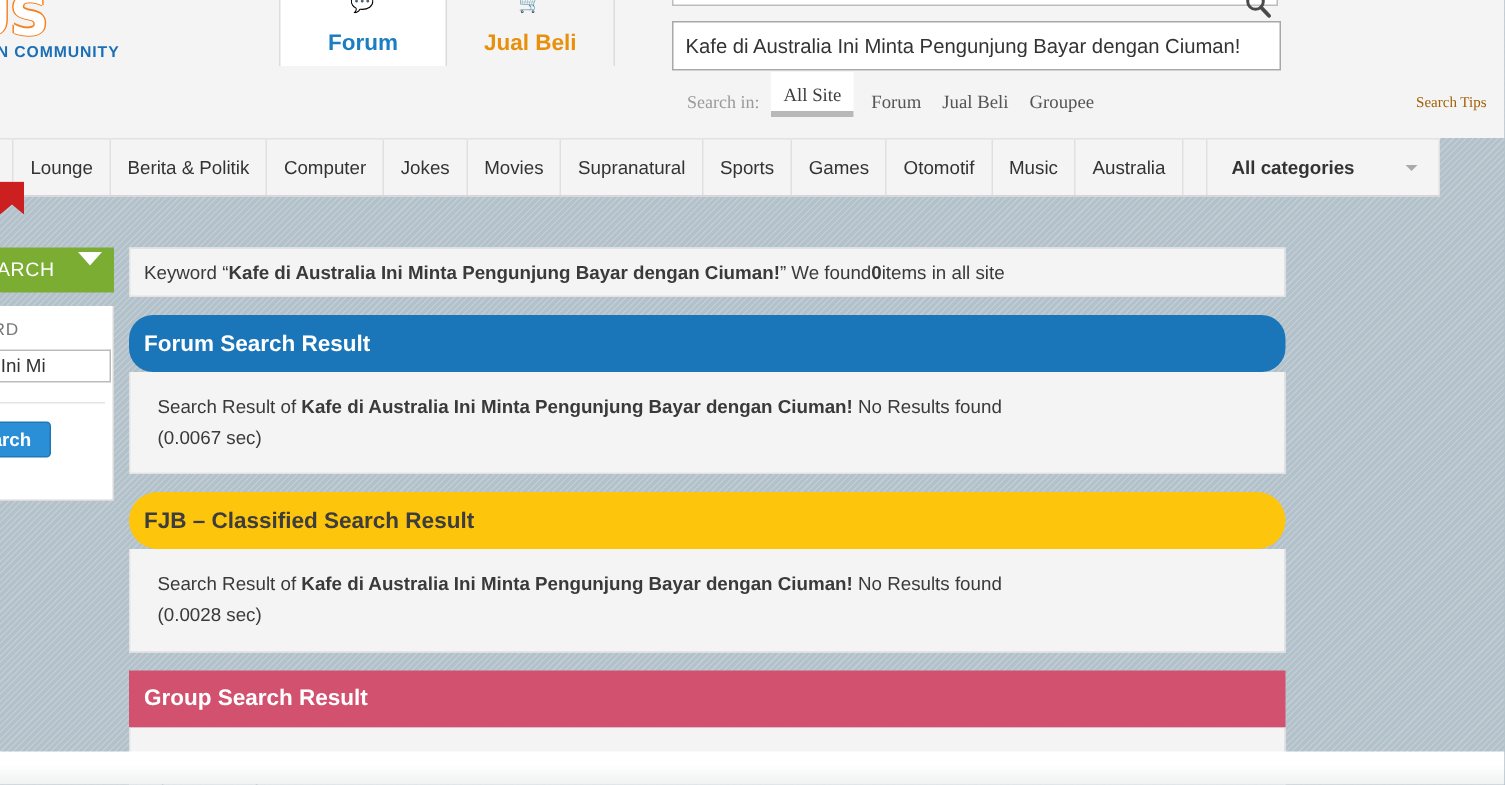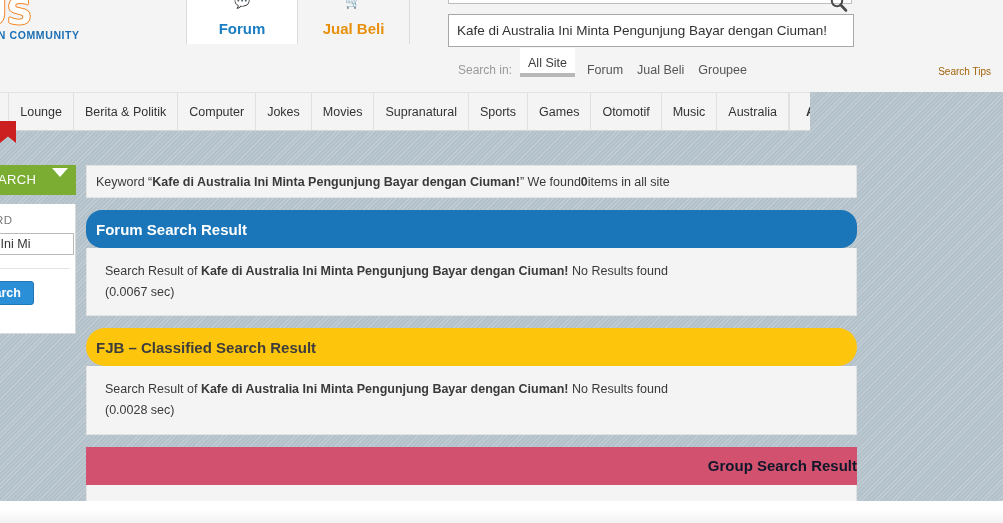--- a/index.html
+++ b/index.html
@@ -141,23 +141,24 @@
     top: -8px;
     width: 24px;
     height: 24px;
   }
 
   .search-in-row {
     position: absolute;
     left: 458px;
     top: 56px;
     display: flex;
-    align-items: flex-end;
+    align-items: center;
     width: 545px;
     font-size: 12px;
+    font-family: Liberation Serif, serif;
   }
   .search-in-label {
     color: #9a9a9a;
     font-size: 12px;
     padding-top: 2px;
     margin-right: 8px;
   }
   .scope {
     color: #555;
     font-size: 12.5px;
@@ -179,21 +180,21 @@
     color: #a16207;
     font-size: 10px;
     padding-top: 2px;
     padding-right: 12px;
   }
 
   
   .navbar {
     position: absolute;
     left: 0; top: 92px;
-    width: 810px;
+    width: 960px;
     height: 37px;
     background: #f4f4f4;
     border-top: 1px solid #e2e2e2;
     border-bottom: 1px solid #d6d6d6;
     display: flex;
     align-items: center;
     overflow: hidden;
   }
   .nav-item {
     height: 37px;
@@ -336,21 +337,21 @@
     height: 38px;
     display: flex;
     align-items: center;
     padding-left: 10px;
     font-size: 15px;
     font-weight: bold;
     box-sizing: border-box;
   }
   .result-head.forum  { background: #1a76b8; color: #ffffff; border-radius: 16px; }
   .result-head.fjb    { background: #fdc50c; color: #3d3d3d; border-radius: 19px; }
-  .result-head.group  { background: #d2516f; color: #0f172a; justify-content: flex-end; }
+  .result-head.group  { background: #d2516f; color: #ffffff; }
   .result-body {
     background: #f4f4f4;
     border: 1px solid #e3e3e3;
     border-top: none;
     padding: 13px 10px 13px 18px;
     font-size: 12.5px;
     color: #3a3a3a;
     line-height: 1.65;
     box-sizing: border-box;
   }

